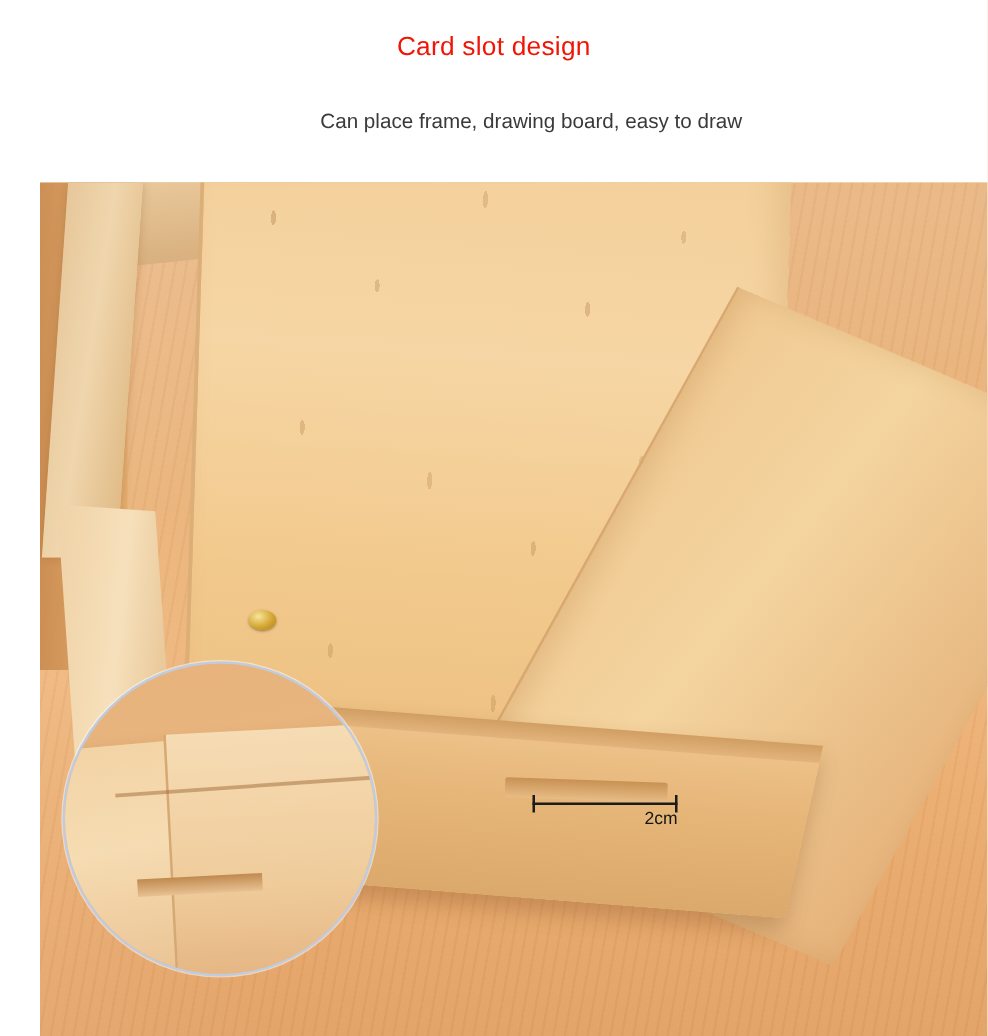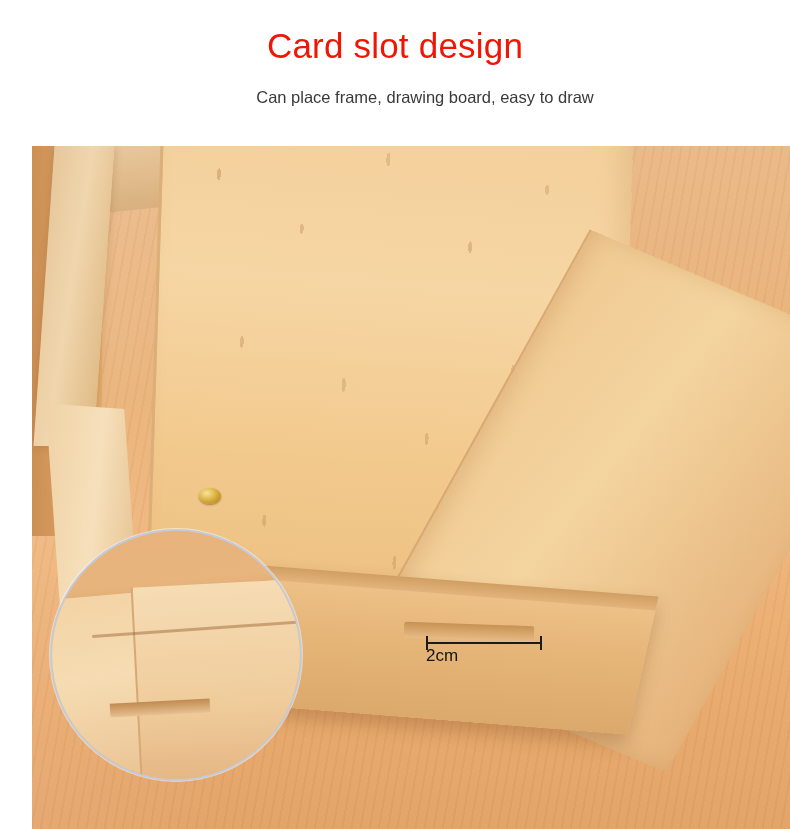--- a/index.html
+++ b/index.html
@@ -21,21 +21,21 @@
   }
 
   
   .title {
     position: absolute;
     top: 26px;
     left: 0;
     width: 790px;
     text-align: center;
     color: #f01505;
-    font-size: 35px;
+    font-size: 21px;
     font-weight: 500;
     letter-spacing: 0.2px;
     font-family: "Liberation Sans", sans-serif;
   }
   .subtitle {
     position: absolute;
     top: 88px;
     left: 0;
     width: 790px;
     text-align: center;
@@ -215,22 +215,22 @@
     width: 2px;
     height: 14px;
     background: #1b1b1b;
   }
   .dim-main .cap-l { left: 0; }
   .dim-main .cap-r { right: 0; }
   .dim-main .val {
     position: absolute;
     left: 0; top: 10px;
     width: 100%;
-    text-align: left;
-    font-size: 17px;
+    text-align: right;
+    font-size: 14px;
     color: #141414;
     font-family: "Liberation Sans", sans-serif;
   }
 
   
   .inset {
     position: absolute;
     left: 18px;
     top: 383px;
     width: 248px;

